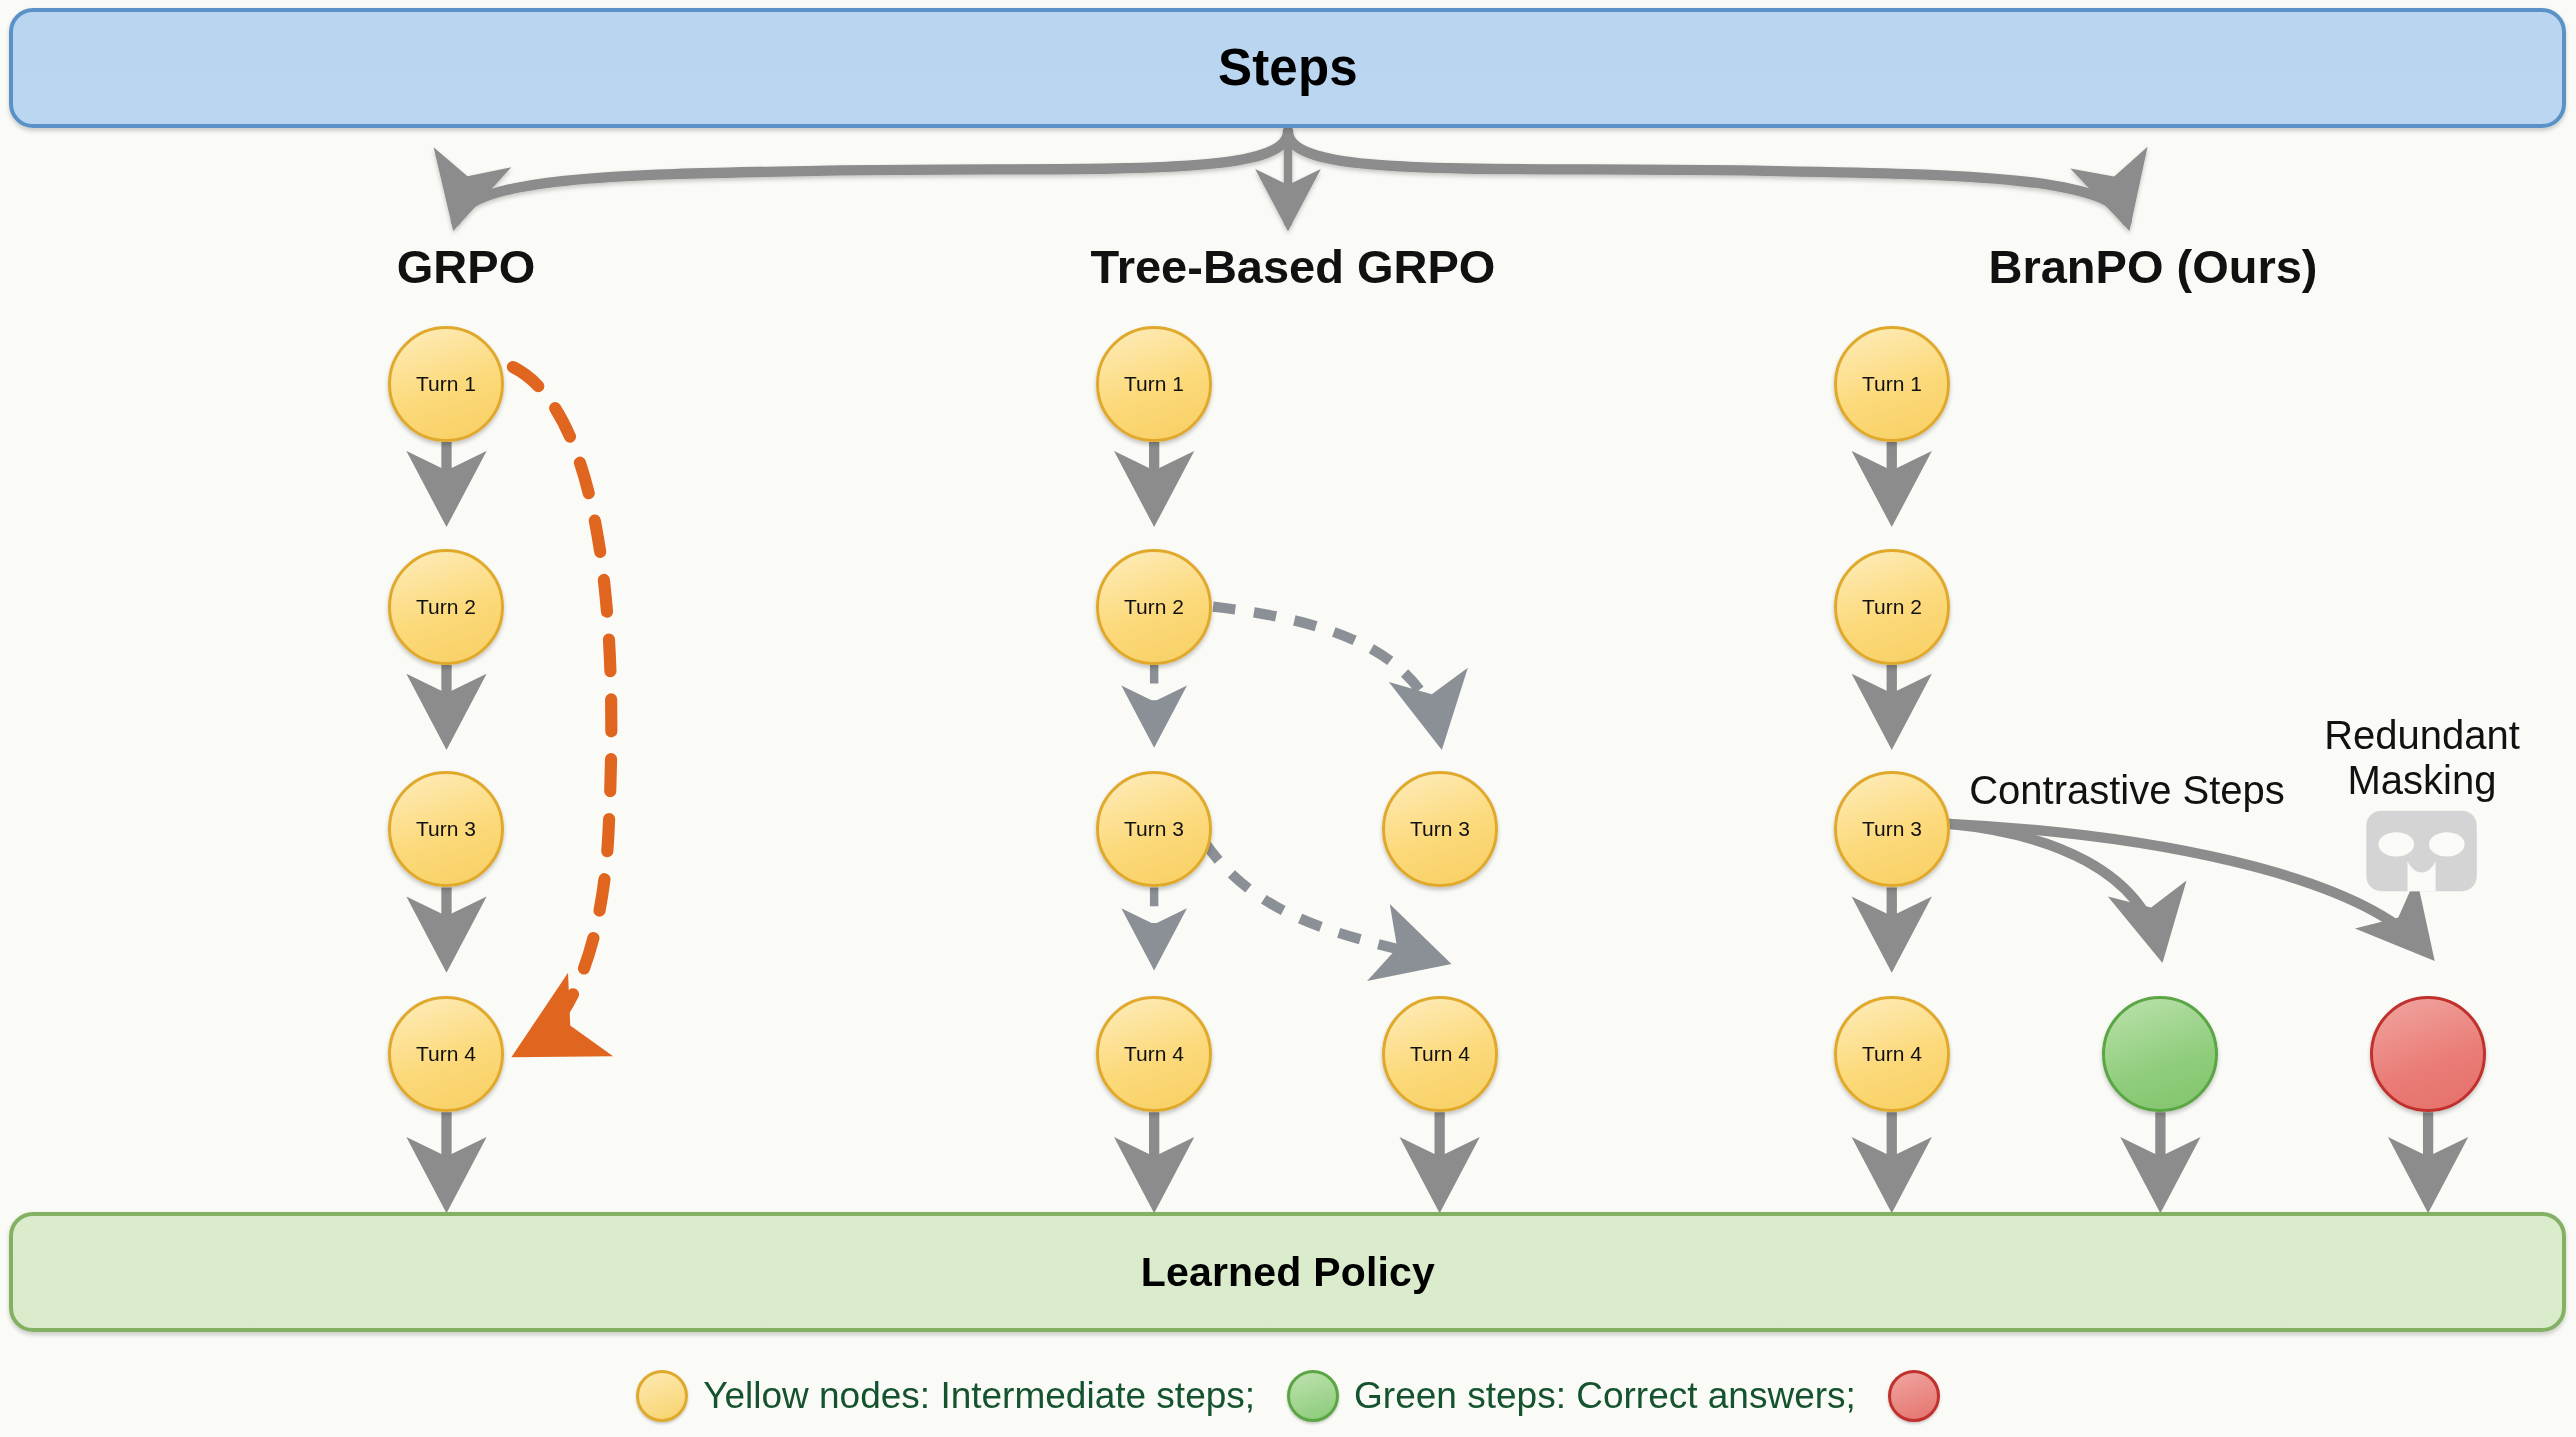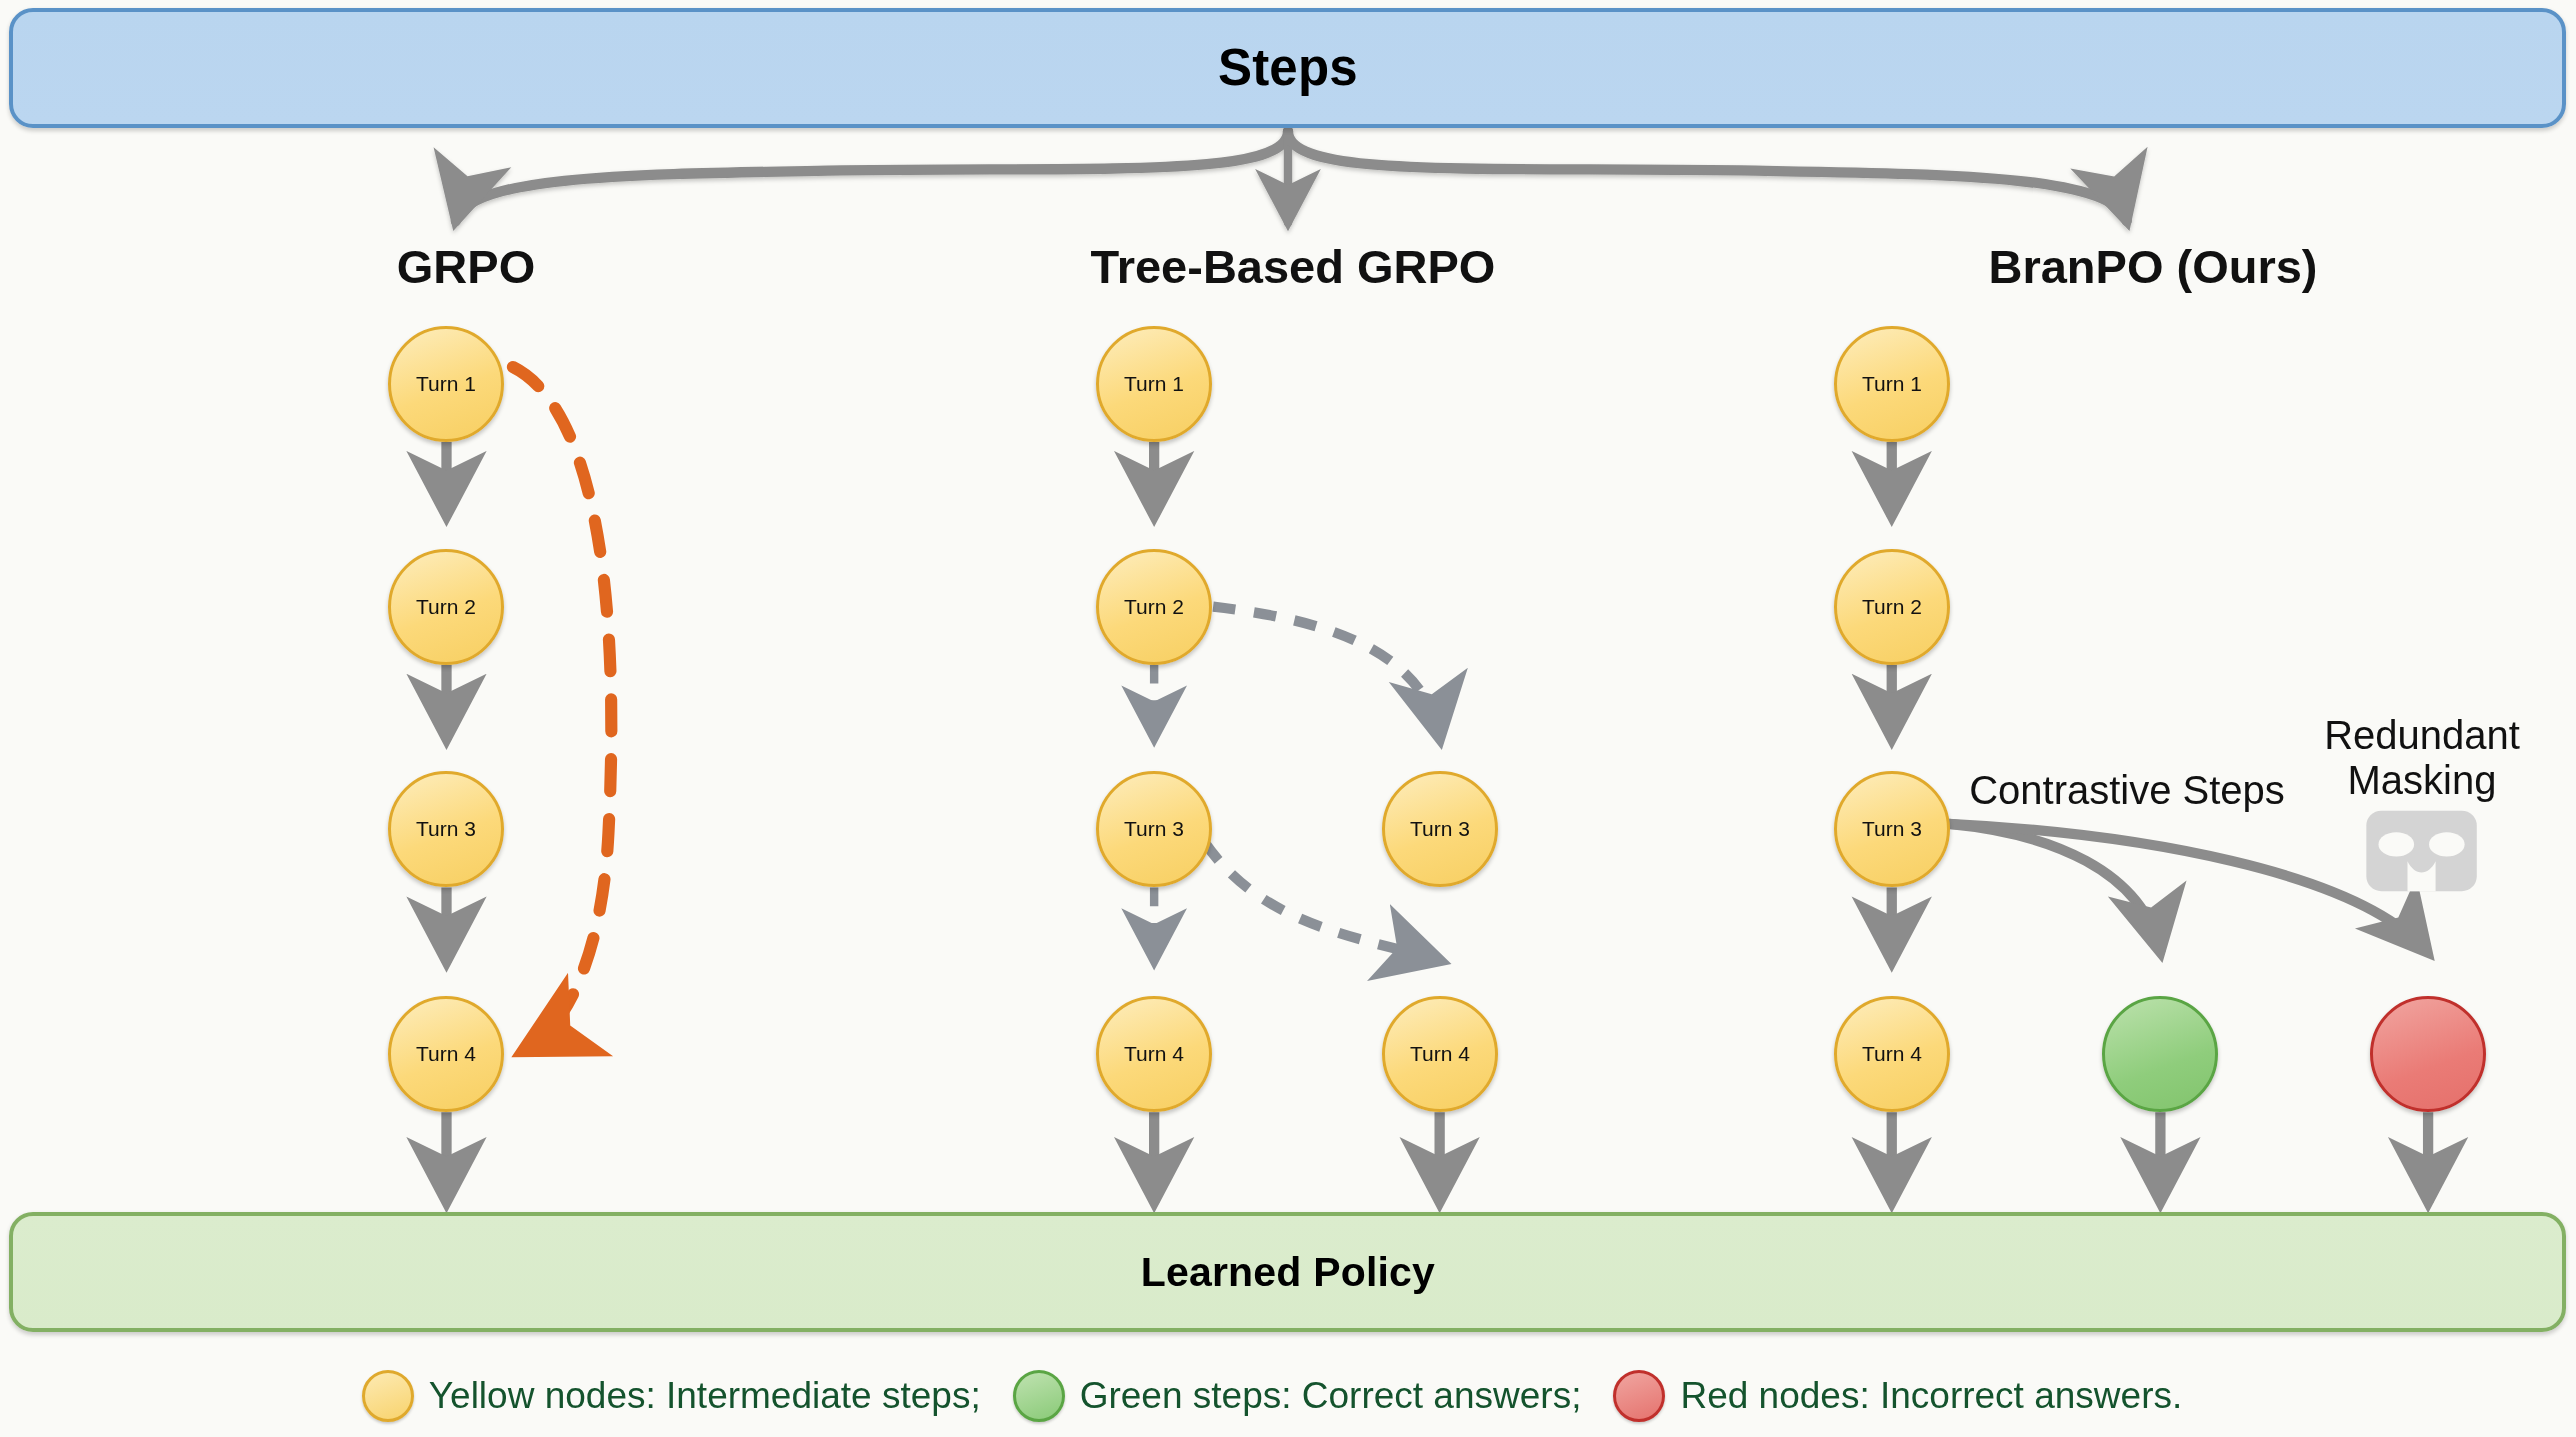--- a/index.html
+++ b/index.html
@@ -216,18 +216,17 @@
     <div class="legend-item">
       <div class="legend-dot yellow"></div>
       <div class="legend-text">Yellow nodes: Intermediate steps;</div>
     </div>
     <div class="legend-item">
       <div class="legend-dot green"></div>
       <div class="legend-text">Green steps: Correct answers;</div>
     </div>
     <div class="legend-item">
       <div class="legend-dot red"></div>
-      <div class="legend-text">Red nodes: Incorrect answers.</div>
     </div>
   </div>
 
 </div>
 
 
 </body></html>

